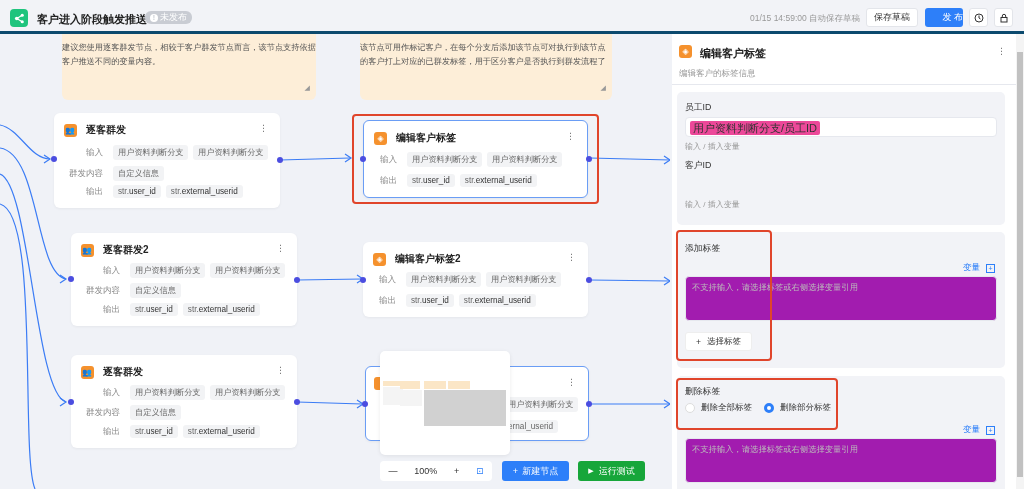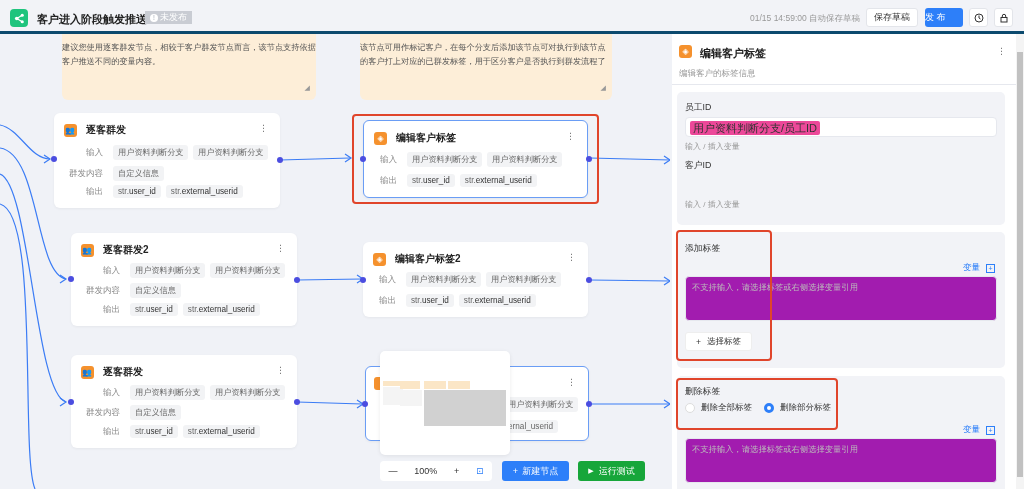--- a/index.html
+++ b/index.html
@@ -1,24 +1,24 @@
 <!DOCTYPE html>
 <html><head>
 <meta charset="utf-8">
 <style>
 *{box-sizing:border-box;margin:0;padding:0}
 body{width:1024px;height:489px;overflow:hidden;background:#f0f2f7;font-family:"Liberation Sans","DejaVu Sans",sans-serif;font-size:9px;color:#333;position:relative}
 .topbar{position:absolute;left:0;top:0;width:1024px;height:34px;background:#f2f3f7;border-bottom:3px solid #0c4a6e;z-index:10}
 .logo{position:absolute;left:10px;top:9px;width:18px;height:18px;border-radius:4px;background:#1fc47d;display:flex;align-items:center;justify-content:center}
 .title{position:absolute;left:37px;top:12px;font-size:11px;font-weight:bold;color:#222}
-.status{position:absolute;left:145px;top:11px;height:13px;padding:0 5px;border-radius:0;background:#c9ccd3;color:#fff;font-size:9px;line-height:13px;display:flex;align-items:center;gap:2px}
+.status{position:absolute;left:145px;top:11px;height:13px;padding:0 5px;border-radius:6px;background:#c9ccd3;color:#fff;font-size:9px;line-height:13px;display:flex;align-items:center;gap:2px}
 .status .dot{width:8px;height:8px;border-radius:50%;background:#fff;color:#c9ccd3;font-size:7px;line-height:8px;text-align:center;font-weight:bold}
 .autosave{position:absolute;left:750px;top:13px;color:#999;font-size:8.5px}
 .btn-save{position:absolute;left:866px;top:8px;width:52px;height:19px;background:#fff;border:1px solid #e3e5ea;border-radius:3px;font-size:9px;text-align:center;line-height:17px;color:#333}
-.btn-pub{position:absolute;left:925px;top:8px;width:38px;height:19px;background:#2d7ff9;border-radius:3px;color:#fff;font-size:9px;text-align:left;line-height:19px}
+.btn-pub{position:absolute;left:925px;top:8px;width:38px;height:19px;background:#2d7ff9;border-radius:3px;color:#fff;font-size:9px;text-align:right;line-height:19px}
 .icon-btn{position:absolute;top:8px;width:19px;height:19px;background:#fff;border:1px solid #e3e5ea;border-radius:3px;display:flex;align-items:center;justify-content:center;font-size:9px;color:#333}
 .canvas{position:absolute;left:0;top:34px;width:670px;height:455px;overflow:hidden}
 .note{position:absolute;background:#fdeed8;border-radius:0 0 6px 6px;padding:7px 0;color:#555;font-size:8.2px;line-height:14px}
 .note .grip{position:absolute;right:6px;bottom:5px;color:#999;font-size:7px}
 .node{position:absolute;background:#fff;border-radius:6px;box-shadow:0 1px 3px rgba(0,0,0,.05)}
 .node.sel{border:1px solid #6a9df5}
 .node .hd{position:absolute;left:10px;top:10px;display:flex;align-items:center;gap:9px}
 .node .ic{width:13px;height:13px;border-radius:3px;background:#f5912d;display:flex;align-items:center;justify-content:center;color:#fff;font-size:8px}
 .node .nm{font-size:10px;font-weight:bold;color:#222}
 .node .more{position:absolute;right:12px;top:10px;color:#777;font-size:9px}

